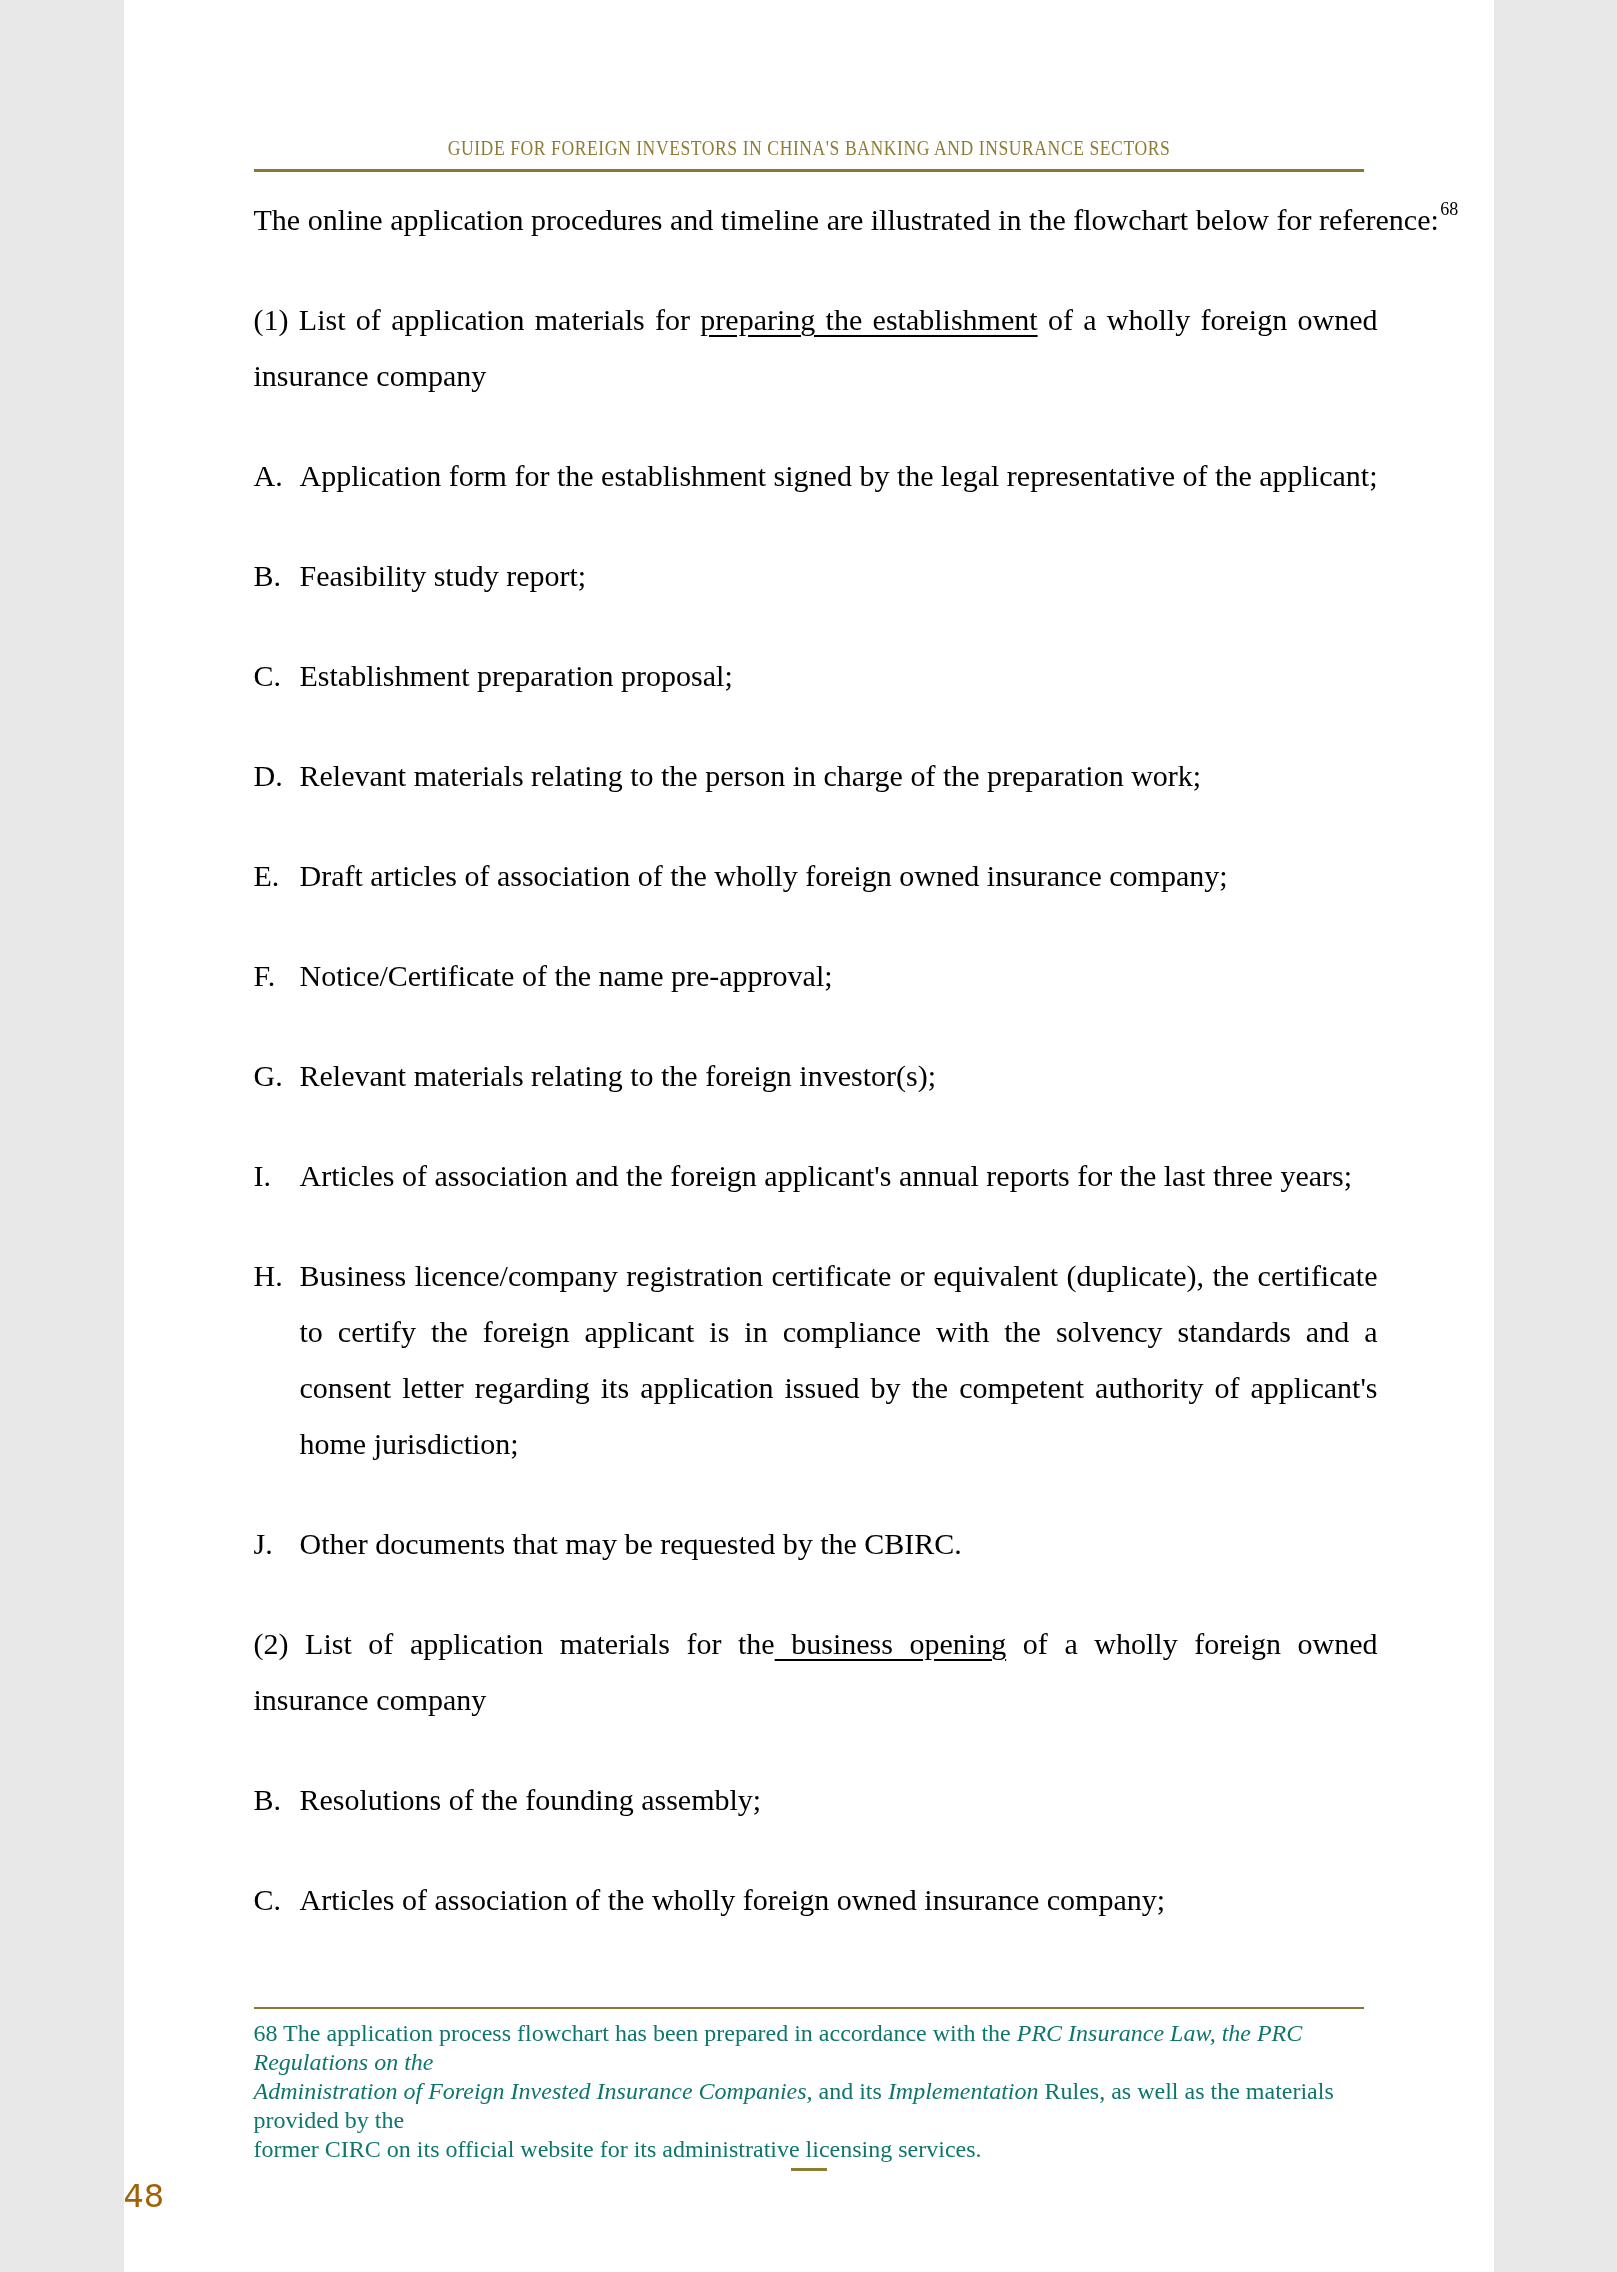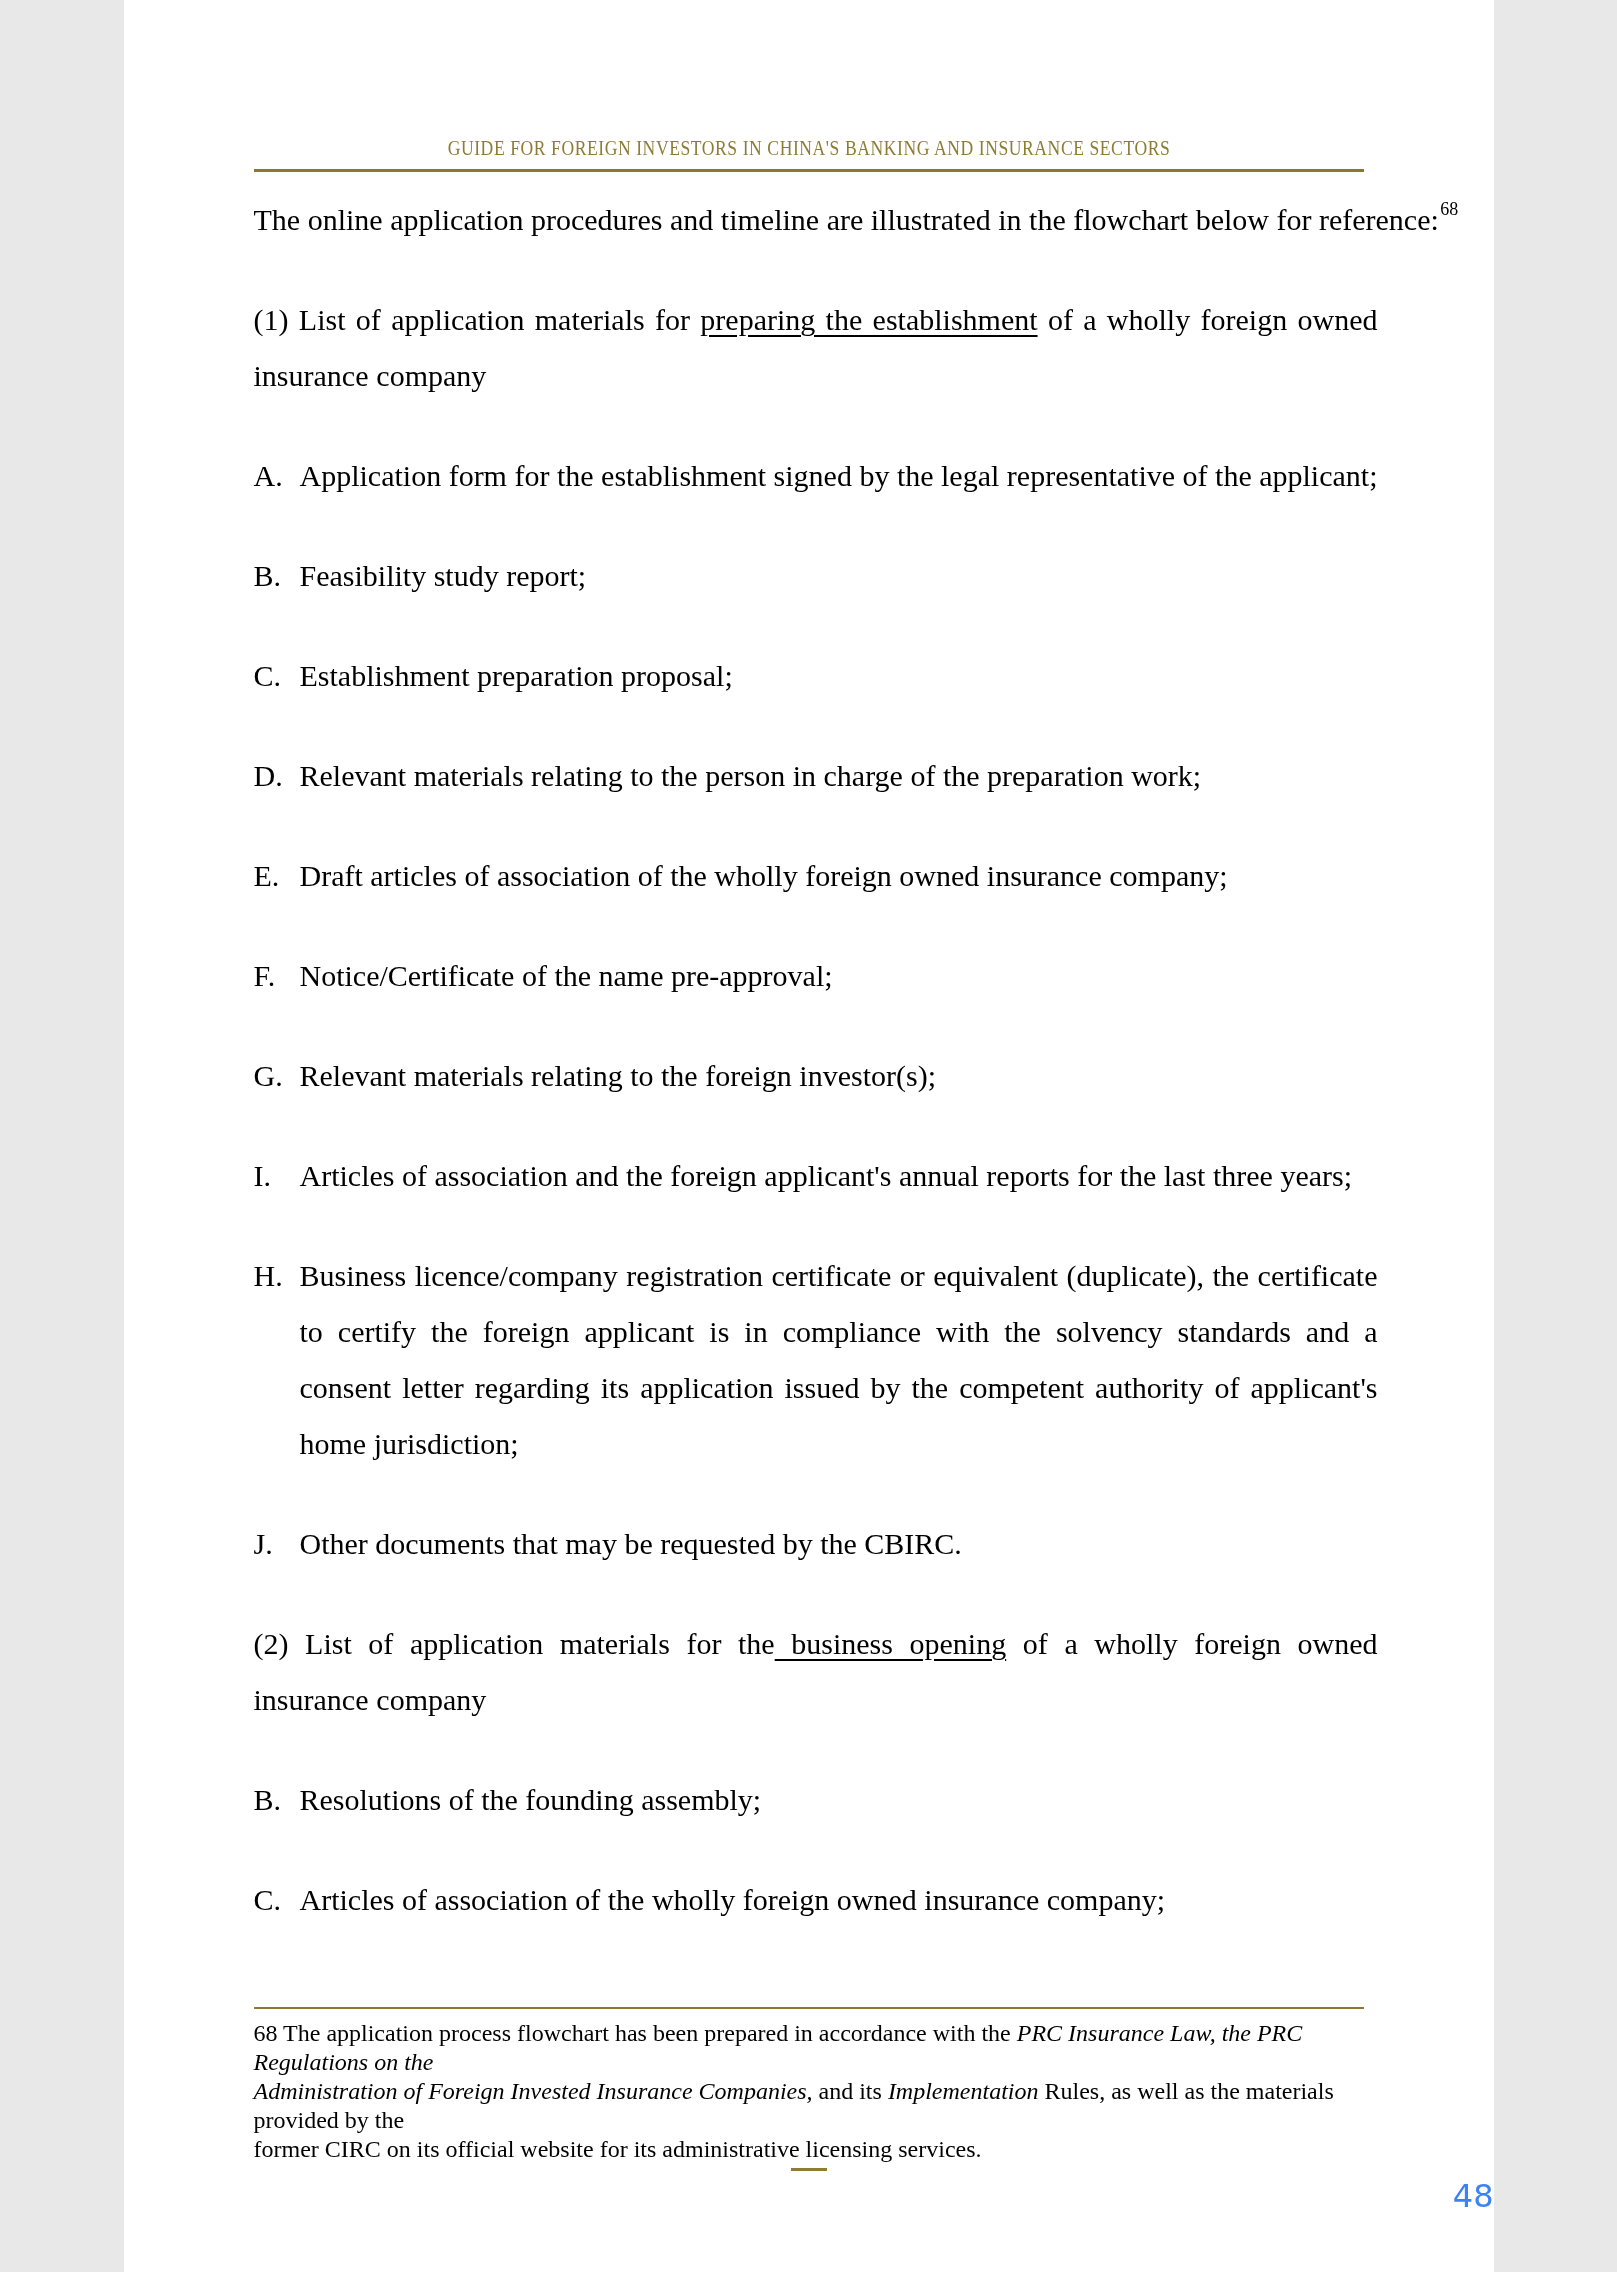--- a/index.html
+++ b/index.html
@@ -40,32 +40,32 @@
   .li { padding-left:46px; text-indent:-46px; }
   .li .li-letter { display:inline-block; width:46px; text-indent:0; }
   .li.multiline { text-align:justify; }
   .footnote-rule {
     position:absolute; top:2007px; left:130px; right:130px; height:2.2px;
     background:#8a782e;
   }
   .footnote {
     position:absolute; top:2019px; left:130px; right:130px;
     font-size:24px; line-height:29px;
-    color:#000000;
+    color:#0f766e;
   }
   .footnote i { font-style:italic; }
   .pagenum-dash {
     position:absolute; top:2168px; left:50%; transform:translateX(-50%);
     width:36px; height:3px; background:#8e7c35;
   }
   .pagenum {
     position:absolute; top:2177px; left:0; width:100%;
-    text-align:right;
+    text-align:left;
     font-family:"DejaVu Sans", sans-serif;
-    font-size:32px; color:#3b82f6;
+    font-size:32px; color:#a16207;
   }
 </style>
 </head>
 <body>
 
 <div class="page">
 
   <div class="header-title">GUIDE FOR FOREIGN INVESTORS IN CHINA'S BANKING AND INSURANCE SECTORS</div>
   <div class="header-rule"></div>
 

